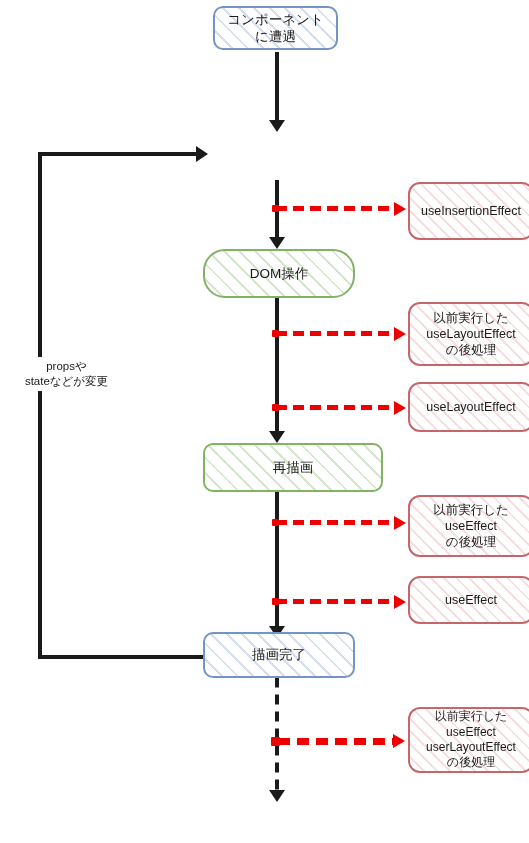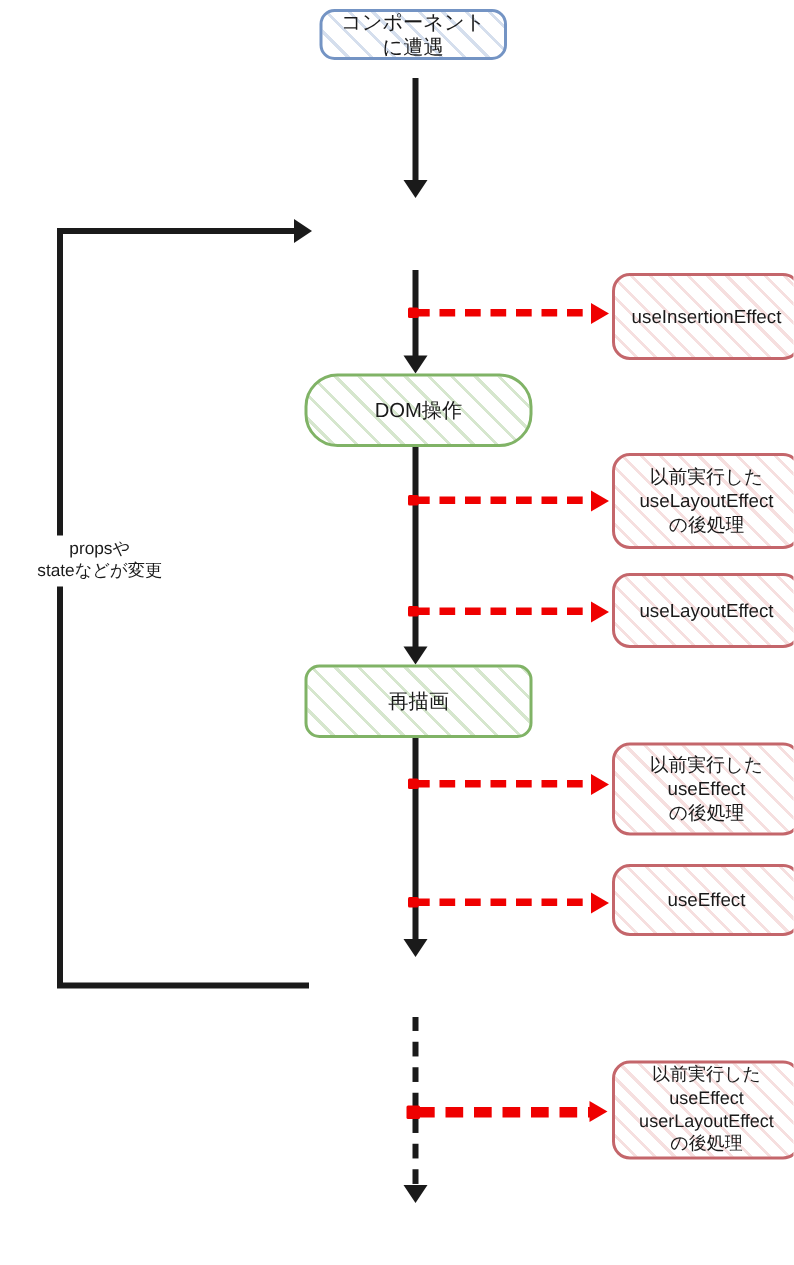--- a/index.html
+++ b/index.html
@@ -157,28 +157,29 @@
   <div class="arrowhead-red" style="left:394px;top:516px;"></div>
 
   <div class="reddot" style="left:272px;top:598px;"></div>
   <div class="reddash" style="left:276px;top:599px;width:122px;"></div>
   <div class="arrowhead-red" style="left:394px;top:595px;"></div>
 
   <div class="reddot" style="left:271px;top:737px;width:9px;height:9px;"></div>
   <div class="reddash thick" style="left:278px;top:738px;width:118px;"></div>
   <div class="arrowhead-red" style="left:393px;top:734px;"></div>
 
-  <div class="node n-blue" style="left:213px;top:6px;width:125px;height:34px;">コンポーネント
+  <div class="node n-blue" style="left:213px;top:6px;width:125px;height:44px;">コンポーネント
 に遭遇</div>
 
 
   <div class="node n-green" style="left:203px;top:249px;width:152px;height:49px;border-radius:22px;">DOM操作</div>
 
-  <div class="node n-green" style="left:203px;top:443px;width:152px;height:49px;">再描画</div>
+  <div class="node n-green" style="left:203px;top:443px;width:180px;height:49px;">再描画</div>
 
+  <div class="node n-blue" style="left:203px;top:632px;width:152px;height:46px;">描画完了</div>
 
 
   <div class="node n-red" style="left:408px;top:182px;width:126px;height:58px;">useInsertionEffect</div>
 
   <div class="node n-red" style="left:408px;top:302px;width:126px;height:64px;">以前実行した
 useLayoutEffect
 の後処理</div>
 
   <div class="node n-red" style="left:408px;top:382px;width:126px;height:50px;">useLayoutEffect</div>
 

